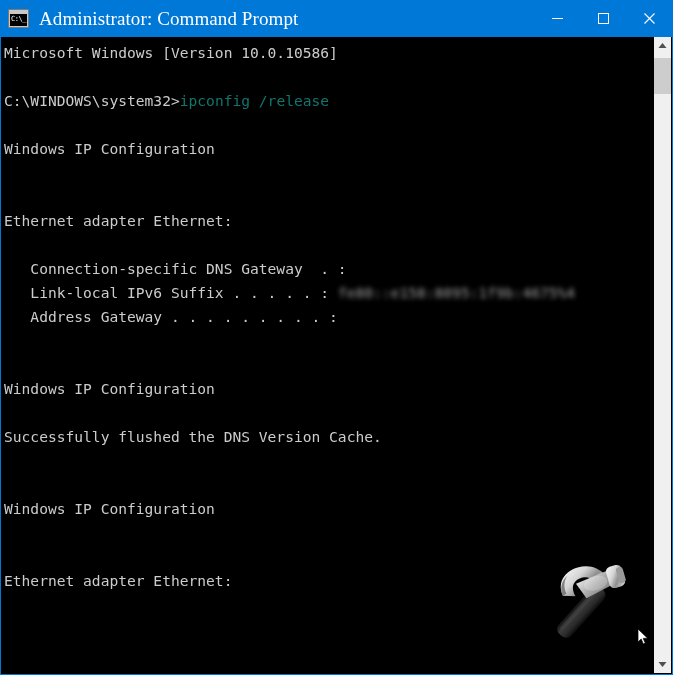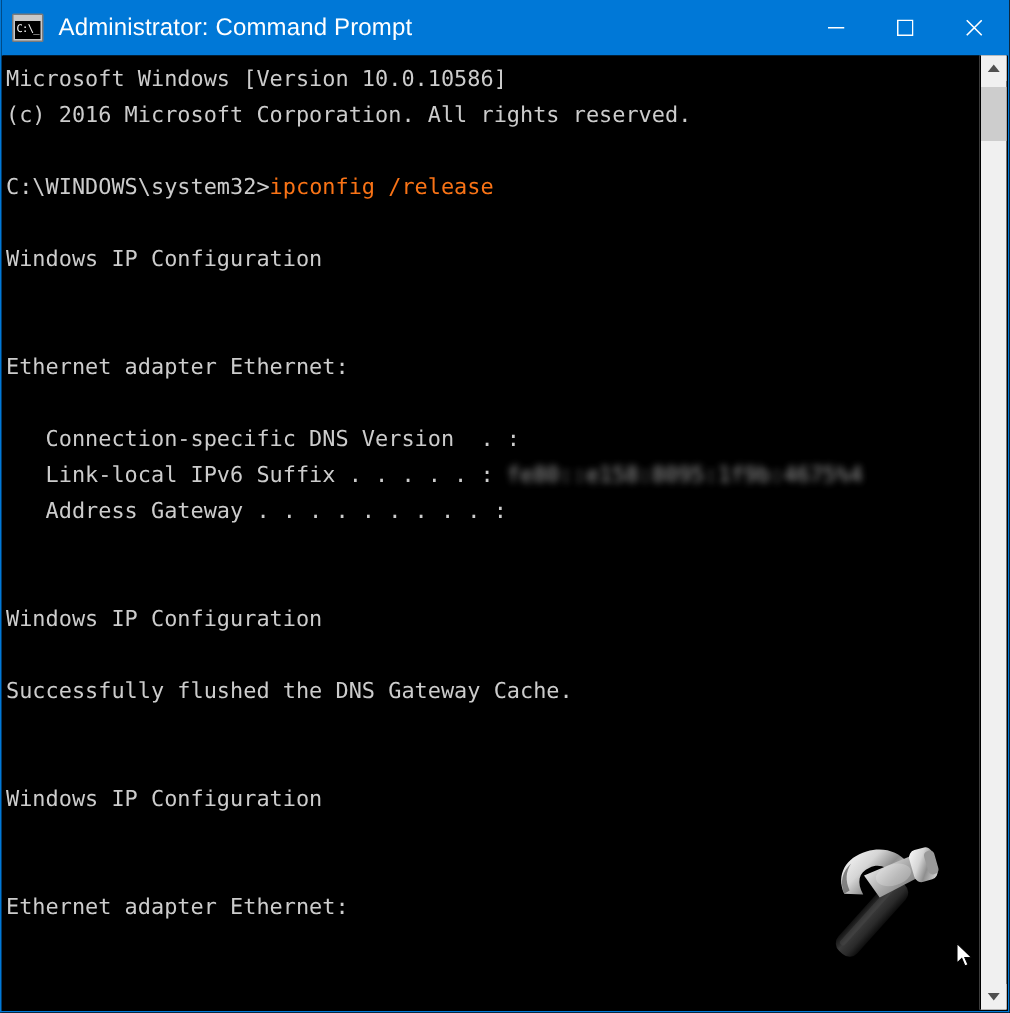--- a/index.html
+++ b/index.html
@@ -49,22 +49,22 @@
     position: absolute;
     left: 2px; top: 4px;
     font-family: "DejaVu Sans Mono", monospace;
     font-size: 7px;
     line-height: 10px;
     color: #ffffff;
     letter-spacing: -0.5px;
   }
   #title-text {
     color: #ffffff;
-    font-family: Liberation Sans, sans-serif;
-    font-size: 16px;
+    font-family: Liberation Serif, serif;
+    font-size: 19px;
     letter-spacing: 0.1px;
     white-space: nowrap;
   }
   #win-controls {
     margin-left: auto;
     display: flex;
     height: 100%;
   }
   .win-btn {
     width: 46px;
@@ -96,21 +96,21 @@
   }
   .line {
     font-family: "DejaVu Sans Mono", "Liberation Mono", monospace;
     font-size: 14.6px;
     line-height: 24px;
     height: 24px;
     color: #cccccc;
     white-space: pre;
     letter-spacing: 0px;
   }
-  .cmd { color: #f97316; text-align: center; }
+  .cmd { color: #0f766e; text-align: center; }
   .blur {
     color: #b9b9b9;
     filter: blur(2.6px);
     opacity: 0.85;
   }
 
   
   #hammer {
     position: absolute;
     right: 14px;
@@ -184,37 +184,36 @@
         </svg>
       </div>
     </div>
   </div>
 
   <div id="console-wrap">
 
     <div id="console">
       <div id="lines">
           <div class="line"><span>Microsoft Windows [Version 10.0.10586]</span></div>
-          <div class="line"><span>(c) 2016 Microsoft Corporation. All rights reserved.</span></div>
           <div class="line"><span></span></div>
           <div class="line"><span>C:\WINDOWS\system32&gt;</span><span class="cmd">ipconfig /release</span></div>
           <div class="line"><span></span></div>
           <div class="line"><span>Windows IP Configuration</span></div>
           <div class="line"><span></span></div>
           <div class="line"><span></span></div>
           <div class="line"><span>Ethernet adapter Ethernet:</span></div>
           <div class="line"><span></span></div>
-          <div class="line"><span>   Connection-specific DNS Version  . : </span></div>
+          <div class="line"><span>   Connection-specific DNS Gateway  . : </span></div>
           <div class="line"><span>   Link-local IPv6 Suffix . . . . . : </span><span class="blur">fe80::e158:8095:1f9b:4675%4</span></div>
           <div class="line"><span>   Address Gateway . . . . . . . . . : </span></div>
           <div class="line"><span></span></div>
           <div class="line"><span></span></div>
           <div class="line"><span>Windows IP Configuration</span></div>
           <div class="line"><span></span></div>
-          <div class="line"><span>Successfully flushed the DNS Gateway Cache.</span></div>
+          <div class="line"><span>Successfully flushed the DNS Version Cache.</span></div>
           <div class="line"><span></span></div>
           <div class="line"><span></span></div>
           <div class="line"><span>Windows IP Configuration</span></div>
           <div class="line"><span></span></div>
           <div class="line"><span></span></div>
           <div class="line"><span>Ethernet adapter Ethernet:</span></div>
           <div class="line"><span></span></div>
         </div>
 
       <div id="hammer">

